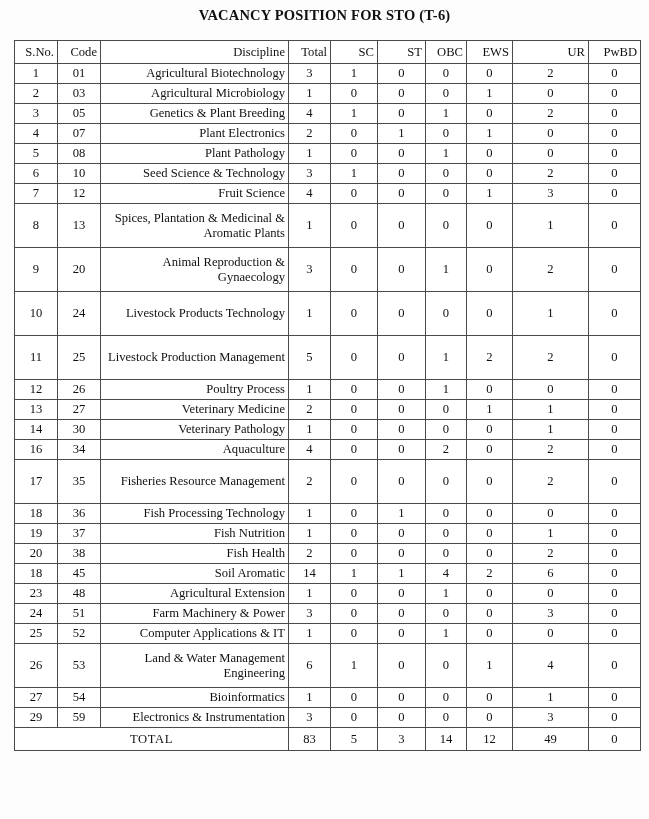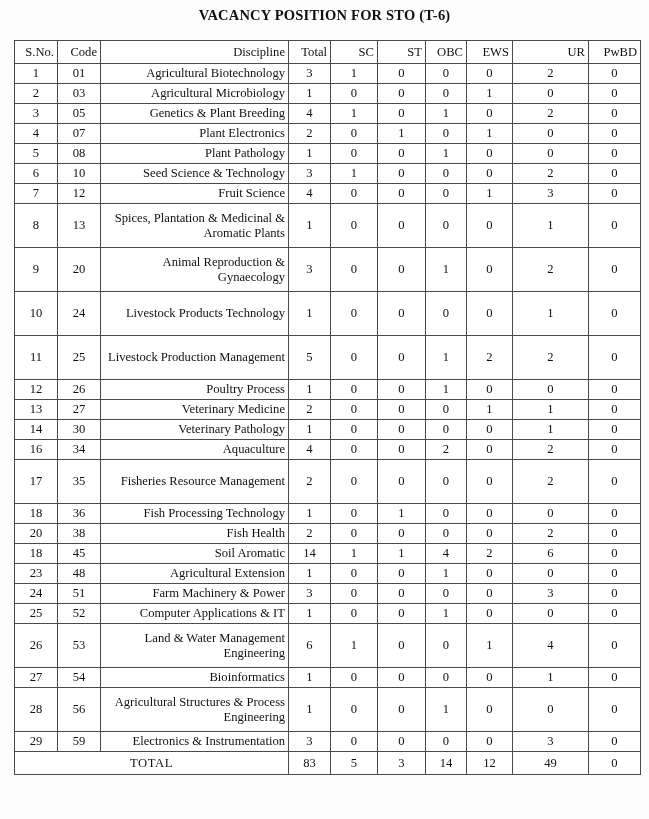--- a/index.html
+++ b/index.html
@@ -321,20 +321,32 @@
           <td class="disc">Fish Processing Technology</td>
           <td class="total">1</td>
           <td class="num">0</td>
           <td class="num">1</td>
           <td class="num">0</td>
           <td class="num">0</td>
           <td class="num">0</td>
           <td class="num">0</td>
         </tr>
         <tr class="r1">
+          <td class="sno">19</td>
+          <td class="code">37</td>
+          <td class="disc">Fish Nutrition</td>
+          <td class="total">1</td>
+          <td class="num">0</td>
+          <td class="num">0</td>
+          <td class="num">0</td>
+          <td class="num">0</td>
+          <td class="num">1</td>
+          <td class="num">0</td>
+        </tr>
+        <tr class="r1">
           <td class="sno">20</td>
           <td class="code">38</td>
           <td class="disc">Fish Health</td>
           <td class="total">2</td>
           <td class="num">0</td>
           <td class="num">0</td>
           <td class="num">0</td>
           <td class="num">0</td>
           <td class="num">2</td>
           <td class="num">0</td>
@@ -402,32 +414,20 @@
         <tr class="r1">
           <td class="sno">27</td>
           <td class="code">54</td>
           <td class="disc">Bioinformatics</td>
           <td class="total">1</td>
           <td class="num">0</td>
           <td class="num">0</td>
           <td class="num">0</td>
           <td class="num">0</td>
           <td class="num">1</td>
-          <td class="num">0</td>
-        </tr>
-        <tr class="r2">
-          <td class="sno">28</td>
-          <td class="code">56</td>
-          <td class="disc">Agricultural Structures &amp; Process Engineering</td>
-          <td class="total">1</td>
-          <td class="num">0</td>
-          <td class="num">0</td>
-          <td class="num">1</td>
-          <td class="num">0</td>
-          <td class="num">0</td>
           <td class="num">0</td>
         </tr>
         <tr class="r1">
           <td class="sno">29</td>
           <td class="code">59</td>
           <td class="disc">Electronics &amp; Instrumentation</td>
           <td class="total">3</td>
           <td class="num">0</td>
           <td class="num">0</td>
           <td class="num">0</td>

